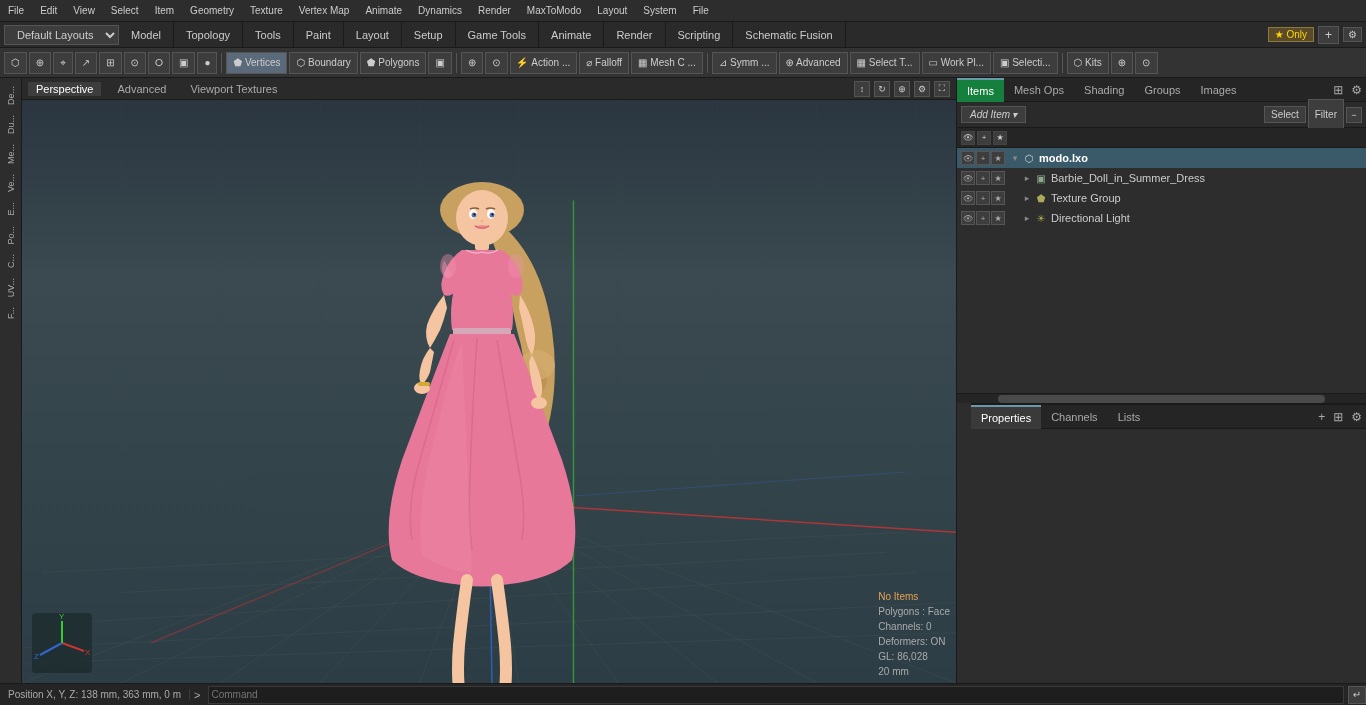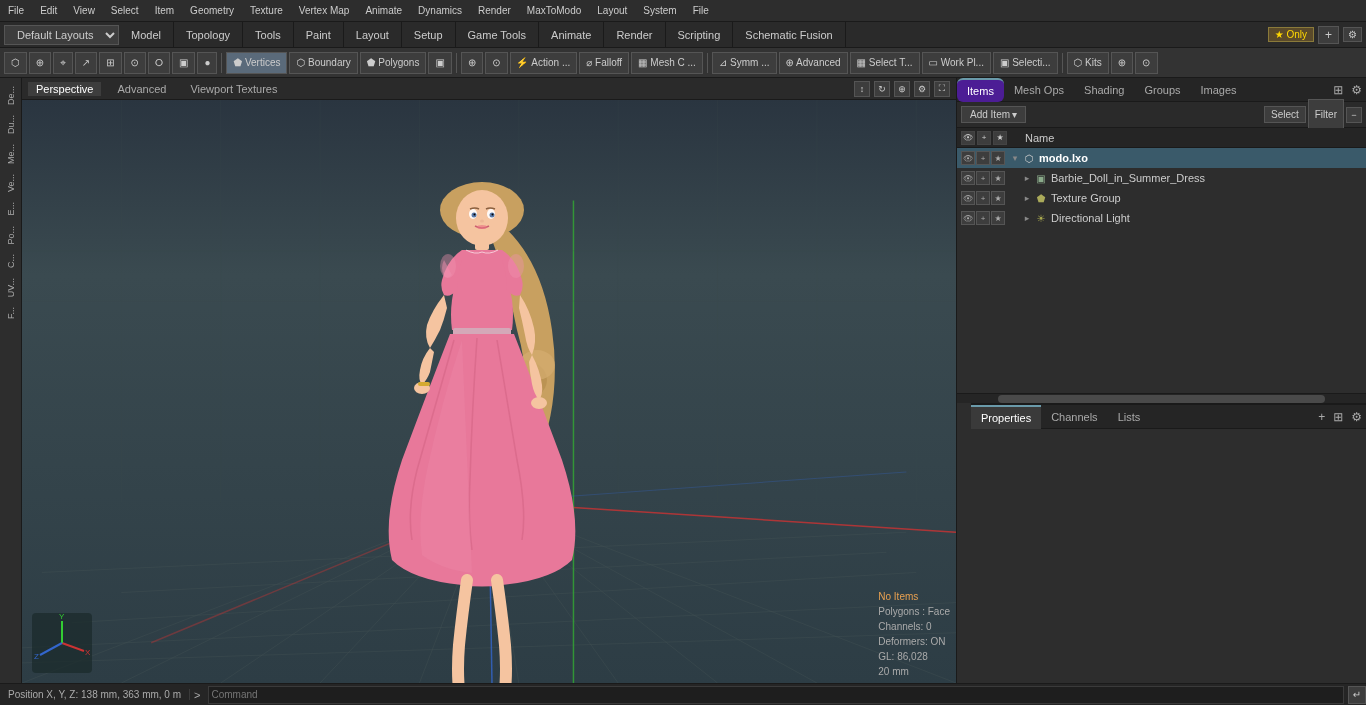--- a/index.html
+++ b/index.html
@@ -49,27 +49,27 @@
     .info-line.no-items { color: #e8a050; }
     .info-line.detail { color: #aaa; }
 
     
     #right-panel { width: 410px; background: #2d2d2d; border-left: 1px solid #1a1a1a; display: flex; flex-direction: column; }
 
     
     #items-panel { flex: 1; display: flex; flex-direction: column; }
     #items-tabs { display: flex; align-items: center; height: 24px; background: #252525; border-bottom: 1px solid #1a1a1a; }
     .items-tab { padding: 2px 10px; cursor: pointer; color: #aaa; font-size: 11px; height: 24px; display: flex; align-items: center; }
-    .items-tab.active { background: #4c1d95; color: #fff; border-top: 2px solid #6a9aaa; border-radius: 6px; }
+    .items-tab.active { background: #15803d; color: #fff; border-top: 2px solid #6a9aaa; }
     .items-tab-spacer { flex: 1; }
     .items-tab-btn { padding: 0 4px; cursor: pointer; color: #aaa; font-size: 12px; }
 
     #items-toolbar { display: flex; align-items: center; height: 26px; background: #2a2a2a; border-bottom: 1px solid #1a1a1a; padding: 0 4px; gap: 2px; }
     .items-tb-btn { padding: 2px 8px; background: #3d3d3d; border: 1px solid #555; color: #ccc; font-size: 10px; cursor: pointer; display: flex; align-items: center; gap: 2px; }
-    .items-tb-btn.add-item { background: #3d3d3d; }
+    .items-tb-btn.add-item { background: #3d3d3d; font-style: italic; }
     .items-tb-spacer { flex: 1; }
     .items-tb-select { padding: 2px 6px; background: #3d3d3d; border: 1px solid #555; color: #ccc; font-size: 10px; cursor: pointer; }
     .items-tb-filter { padding: 9px 6px; background: #3d3d3d; border: 1px solid #555; color: #ccc; font-size: 10px; cursor: pointer; }
 
     #items-columns { display: flex; align-items: center; height: 20px; background: #252525; border-bottom: 1px solid #1a1a1a; padding: 0 4px; }
     .col-icon-area { width: 60px; display: flex; gap: 2px; }
     .col-name { flex: 1; padding-left: 4px; }
 
     #items-tree { flex: 1; background: #2d2d2d; overflow-y: auto; }
     .tree-item { display: flex; align-items: center; height: 20px; padding: 0 4px; cursor: pointer; }
@@ -389,21 +389,20 @@
         <button class="items-tb-filter">Filter</button>
         <div style="width:16px; height:16px; background:#3d3d3d; border:1px solid #555; display:flex; align-items:center; justify-content:center; cursor:pointer; font-size:9px;">−</div>
       </div>
 
       <div id="items-columns">
         <div class="col-icon-area">
           <div style="width:14px; height:14px; background:#3d3d3d; border:1px solid #444; font-size:8px; display:flex; align-items:center; justify-content:center;">👁</div>
           <div style="width:14px; height:14px; background:#3d3d3d; border:1px solid #444; font-size:8px; display:flex; align-items:center; justify-content:center;">+</div>
           <div style="width:14px; height:14px; background:#3d3d3d; border:1px solid #444; font-size:8px; display:flex; align-items:center; justify-content:center;">★</div>
         </div>
-        <div class="col-name">Name</div>
       </div>
 
       <div id="items-tree">
 
         <div class="tree-item selected">
           <div class="tree-vis-icons">
             <div class="vis-icon">👁</div>
             <div class="vis-icon">+</div>
             <div class="vis-icon">★</div>
           </div>

